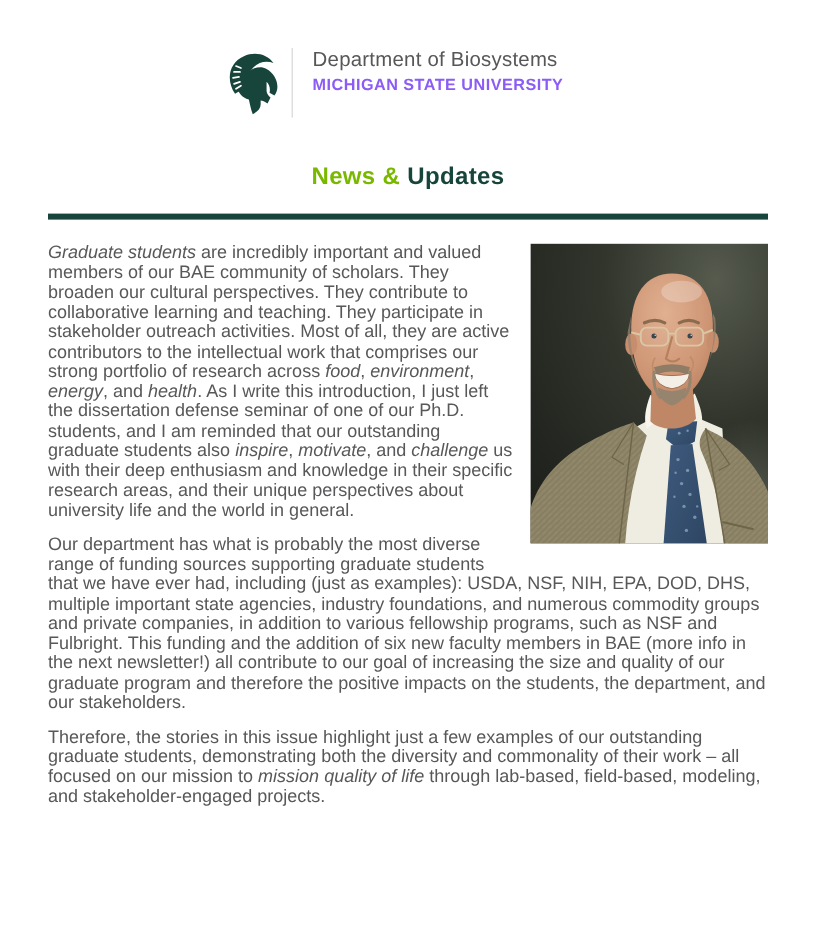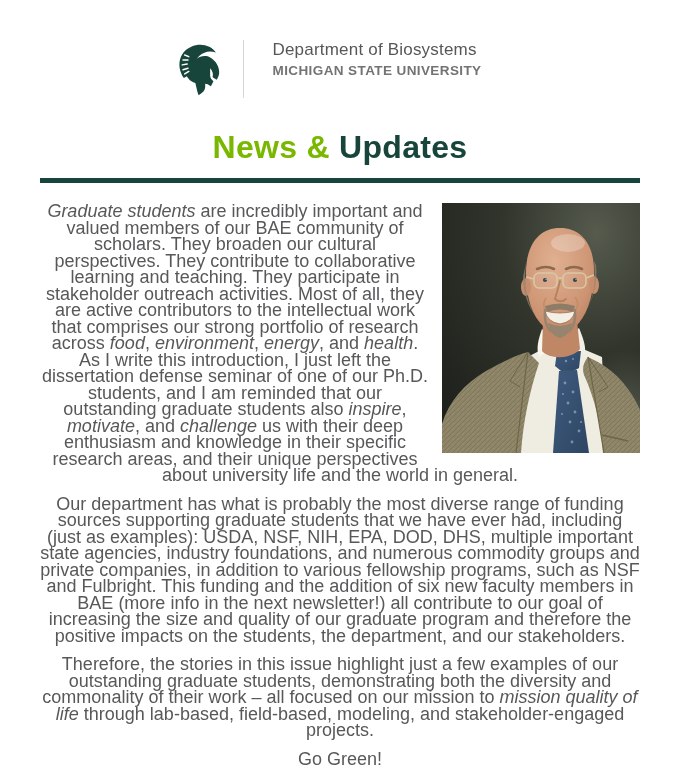--- a/index.html
+++ b/index.html
@@ -2,37 +2,37 @@
 <html><head>
 <meta charset="utf-8">
 <style>
   html,body { margin:0; padding:0; background:#ffffff; }
   .page {
     position:relative; width:680px; height:777px; overflow:hidden;
     background:#ffffff; font-family:"Liberation Sans", sans-serif;
   }
   
   .brand { padding-top:38px; display:flex; justify-content:center; }
-  .brand-row { display:flex; align-items:flex-start; transform:translateX(-12px);gap:12px; }
+  .brand-row { display:flex; align-items:flex-start; transform:translateX(-12px); }
   .helmet { width:46px; height:62px; flex:0 0 auto; }
   .vrule { width:1px; height:58px; background:#d6d6d6; margin:2px 0 0 11px; }
   .brand-text { margin-left:16px; padding-top:2px; }
   .dept-line { font-size:17px; line-height:19px; color:#575757; letter-spacing:0.2px; }
-  .univ-line { font-size:13.5px; line-height:15px; font-weight:bold; color:#737373;
+  .univ-line { font-size:13.5px; line-height:15px; font-weight:bold; color:#8b5cf6;
                letter-spacing:0.4px; margin-top:4px; }
   
-  .masthead { margin:30px 0 0; text-align:center; font-size:32px; font-weight:bold;
+  .masthead { margin:30px 0 0; text-align:center; font-size:20px; font-weight:bold;
               letter-spacing:0.3px; line-height:34px; }
   .masthead .accent { color:#7AB800; }
   .masthead .rest   { color:#18453B; }
   .rule { height:5px; background:#18453B; margin:14px 40px 0; }
   
   .section-heading { margin:30px 40px 0; font-size:26px; line-height:28px;
                      font-weight:bold; color:#18453B; letter-spacing:0.2px; }
-  .article { margin:20px 40px 0; color:#58585A; font-size:18px; line-height:16.5px;text-align:center; }
+  .article { margin:20px 40px 0; color:#58585A; font-size:15px; line-height:16.5px; }
   .article p { margin:0 0 12px; }
   .article em { font-style:italic; }
   .photo { float:right; width:198px; height:250px; margin:0 0 10px 12px; }
   .photo svg { display:block; width:198px; height:250px; }
 </style>
 </head>
 <body>
 
 <div class="page">
 
@@ -164,16 +164,15 @@
 
         <path d="M106,120 Q118,126 130,120 Q129,132 118,135 Q107,132 106,120 Z" fill="#97846f"></path>
         <path d="M103,106 C102,116 104,124 109,129" stroke="#97846f" stroke-width="2.4" fill="none"></path>
         <path d="M133,106 C134,116 132,124 127,129" stroke="#97846f" stroke-width="2.4" fill="none"></path>
       </svg>
     </div>
 
   <p><em>Graduate students</em><span> are incredibly important and valued members of our BAE community of scholars. They broaden our cultural perspectives. They contribute to collaborative learning and teaching. They participate in stakeholder outreach activities. Most of all, they are active contributors to the intellectual work that comprises our strong portfolio of research across </span><em>food</em><span>, </span><em>environment</em><span>, </span><em>energy</em><span>, and </span><em>health</em><span>. As I write this introduction, I just left the dissertation defense seminar of one of our Ph.D. students, and I am reminded that our outstanding graduate students also </span><em>inspire</em><span>, </span><em>motivate</em><span>, and </span><em>challenge</em><span> us with their deep enthusiasm and knowledge in their specific research areas, and their unique perspectives about university life and the world in general.</span></p>
       <p><span>Our department has what is probably the most diverse range of funding sources supporting graduate students that we have ever had, including (just as examples): USDA, NSF, NIH, EPA, DOD, DHS, multiple important state agencies, industry foundations, and numerous commodity groups and private companies, in addition to various fellowship programs, such as NSF and Fulbright. This funding and the addition of six new faculty members in BAE (more info in the next newsletter!) all contribute to our goal of increasing the size and quality of our graduate program and therefore the positive impacts on the students, the department, and our stakeholders.</span></p>
       <p><span>Therefore, the stories in this issue highlight just a few examples of our outstanding graduate students, demonstrating both the diversity and commonality of their work – all focused on our mission to </span><em>mission quality of life</em><span> through lab-based, field-based, modeling, and stakeholder-engaged projects.</span></p>
-      <p><span>Go Green!</span></p>
     </div>
 
 </div>
 
 </body></html>

